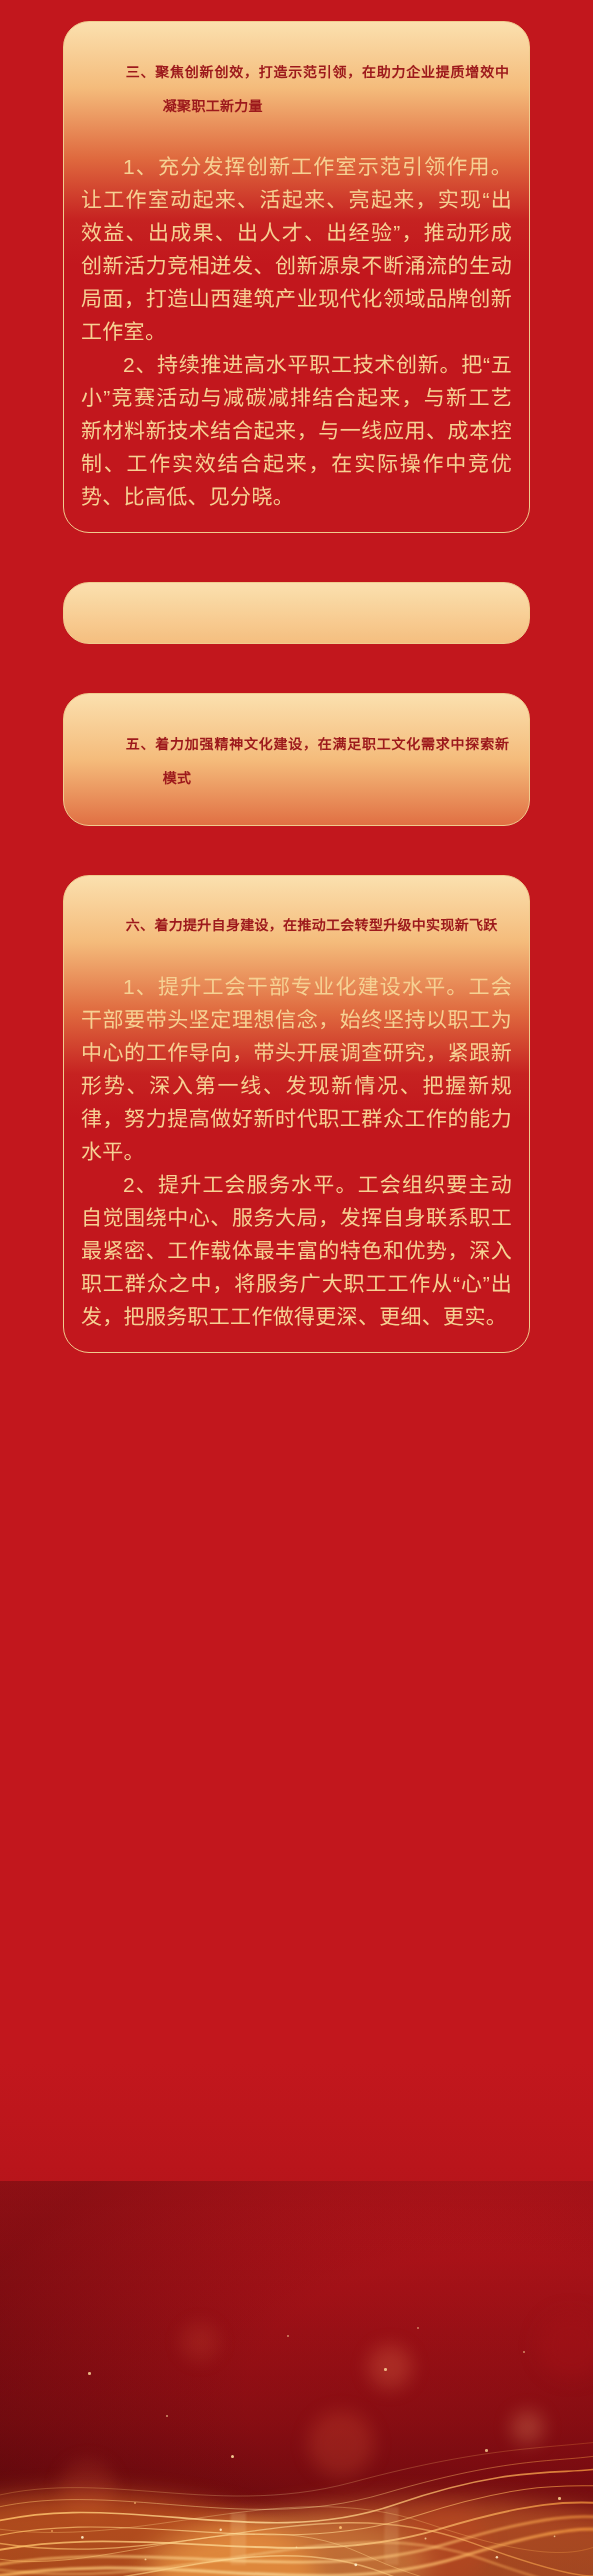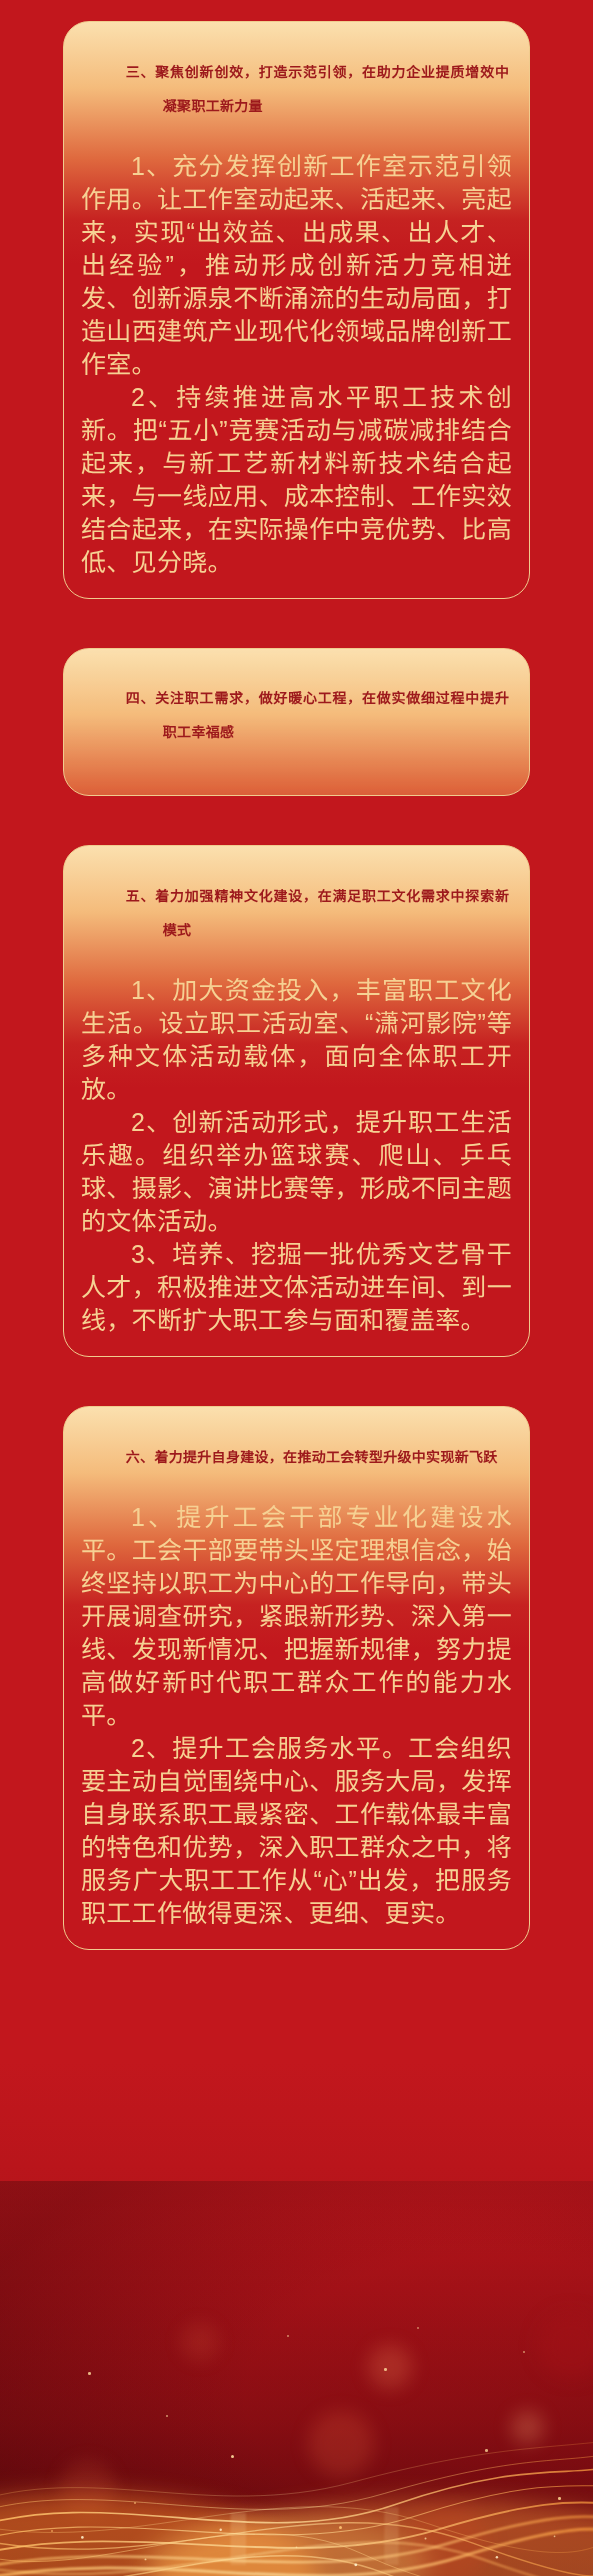--- a/index.html
+++ b/index.html
@@ -47,21 +47,21 @@
     line-height: 34px;
     letter-spacing: 0.3px;
     padding: 6.6px 11px 0 90px;
     text-indent: -37px;
     text-align: justify;
   }
   .card-body { margin-top: 27.5px; padding: 0 8.2px; }
   .card-body p {
     margin: 0;
     color: #f6d193;
-    font-size: 25px;
+    font-size: 21px;
     font-weight: 500;
     line-height: 33px;
     letter-spacing: 0.3px;
     text-align: justify;
     text-indent: 2em;
   }
   
   .bottom-shade {
     position: absolute;
     left: 0; bottom: 0;
@@ -98,32 +98,26 @@
 
   <section class="card">
     <h2 class="card-title">三、聚焦创新创效，打造示范引领，在助力企业提质增效中凝聚职工新力量</h2>
     <div class="card-body">
       <p>1、充分发挥创新工作室示范引领作用。让工作室动起来、活起来、亮起来，实现“出效益、出成果、出人才、出经验”，推动形成创新活力竞相迸发、创新源泉不断涌流的生动局面，打造山西建筑产业现代化领域品牌创新工作室。</p>
       <p>2、持续推进高水平职工技术创新。把“五小”竞赛活动与减碳减排结合起来，与新工艺新材料新技术结合起来，与一线应用、成本控制、工作实效结合起来，在实际操作中竞优势、比高低、见分晓。</p>
     </div>
   </section>
 
   <section class="card">
-    <h2 class="card-title">四、关注职工需求，做好暖心工程，在做实做细过程中提升职工幸福感</h2>
     <div class="card-body">
     </div>
   </section>
 
   <section class="card">
     <h2 class="card-title">五、着力加强精神文化建设，在满足职工文化需求中探索新模式</h2>
-    <div class="card-body">
-      <p>1、加大资金投入，丰富职工文化生活。设立职工活动室、“潇河影院”等多种文体活动载体，面向全体职工开放。</p>
-      <p>2、创新活动形式，提升职工生活乐趣。组织举办篮球赛、爬山、乒乓球、摄影、演讲比赛等，形成不同主题的文体活动。</p>
-      <p>3、培养、挖掘一批优秀文艺骨干人才，积极推进文体活动进车间、到一线，不断扩大职工参与面和覆盖率。</p>
-    </div>
   </section>
 
   <section class="card">
     <h2 class="card-title">六、着力提升自身建设，在推动工会转型升级中实现新飞跃</h2>
     <div class="card-body">
       <p>1、提升工会干部专业化建设水平。工会干部要带头坚定理想信念，始终坚持以职工为中心的工作导向，带头开展调查研究，紧跟新形势、深入第一线、发现新情况、把握新规律，努力提高做好新时代职工群众工作的能力水平。</p>
       <p>2、提升工会服务水平。工会组织要主动自觉围绕中心、服务大局，发挥自身联系职工最紧密、工作载体最丰富的特色和优势，深入职工群众之中，将服务广大职工工作从“心”出发，把服务职工工作做得更深、更细、更实。</p>
     </div>
   </section>
 

